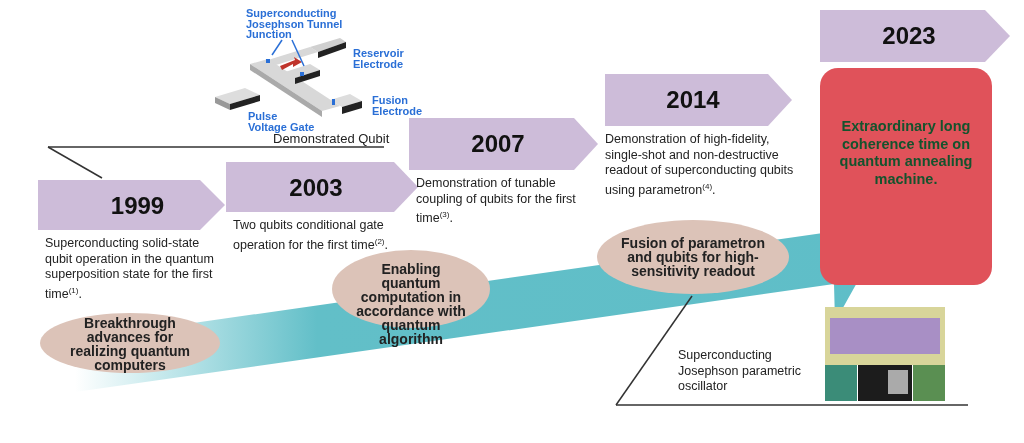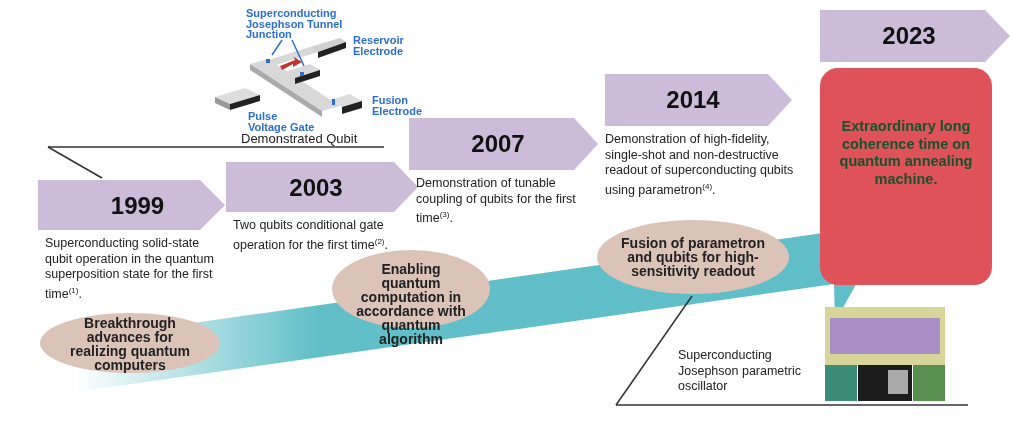--- a/index.html
+++ b/index.html
@@ -6,21 +6,21 @@
   body { width:1024px; height:443px; position:relative; overflow:hidden;
          font-family:"Liberation Sans", sans-serif; }
   svg.layer { position:absolute; left:0; top:0; }
   .year { position:absolute; font-weight:bold; font-size:24px; color:#111;
           text-align:center; font-family:"Liberation Sans", sans-serif; }
   .desc { position:absolute; font-size:12.5px; line-height:15.5px; color:#222; }
   .desc sup { font-size:8px; }
   .oval-text { position:absolute; font-weight:bold; font-size:14px; line-height:14px;
                color:#222; text-align:center; }
   .label-blue { position:absolute; color:#2a6fd6; font-weight:bold; font-size:11px; line-height:10.5px; }
-  .caption { position:absolute; font-size:13px; color:#222; }
+  .caption { position:absolute; font-size:13px; color:#222;margin-left:32px; }
   .red-box { position:absolute; left:819px; left:820px; top:68px; width:172px; height:217px;
              background:#e0525a; border-radius:18px; }
   .red-text { position:absolute; left:820px; top:118px; width:172px; color:#14532d; font-weight:bold;
               font-size:14.5px; line-height:17.5px; text-align:center; }
   .josephson { position:absolute; left:678px; top:348px; width:150px; font-size:12.5px;
                line-height:15.5px; color:#222; }
 </style>
 </head>
 <body>
 
@@ -89,21 +89,21 @@
     <rect x="888" y="370" width="20" height="24" fill="#aaa"></rect>
     <rect x="913" y="365" width="32" height="36" fill="#5a8f52"></rect>
   </g>
 </svg>
 
 <div class="label-blue" style="left:246px; top:8px;">
   <div>Superconducting</div>
   <div>Josephson Tunnel</div>
   <div>Junction</div>
 </div>
-<div class="label-blue" style="left:353px; top:35px;">
+<div class="label-blue" style="left:353px; top:48px;">
   <div>Reservoir</div>
   <div>Electrode</div>
 </div>
 <div class="label-blue" style="left:372px; top:95px;">
   <div>Fusion</div>
   <div>Electrode</div>
 </div>
 <div class="label-blue" style="left:248px; top:111px;">
   <div>Pulse</div>
   <div>Voltage Gate</div>

